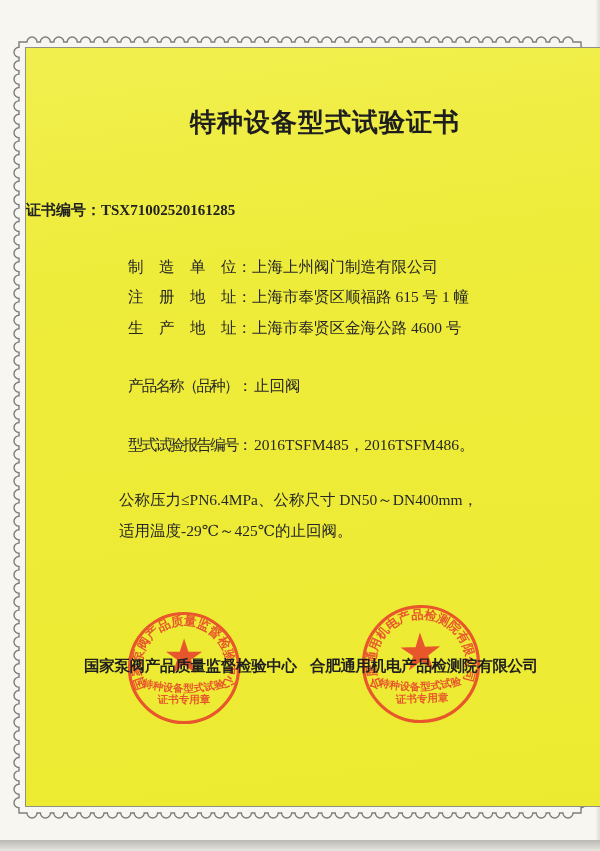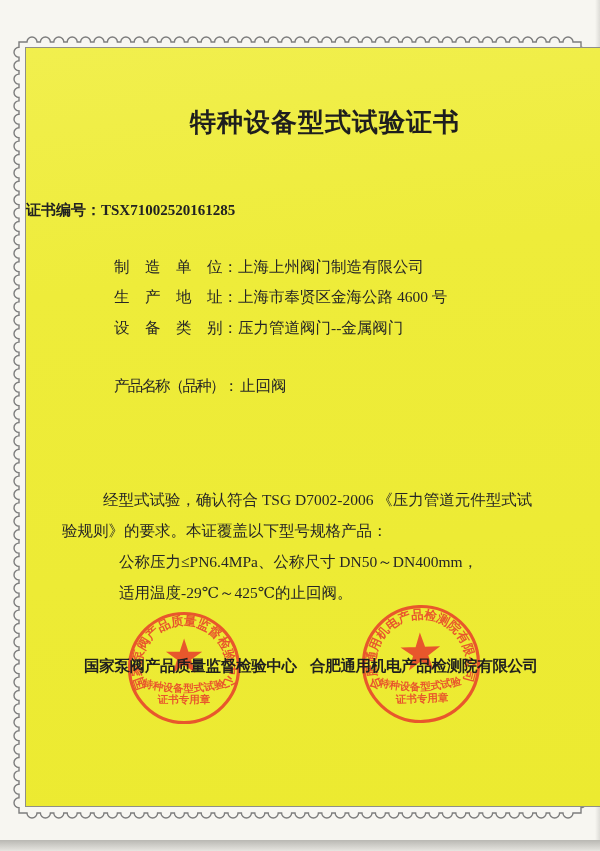--- a/index.html
+++ b/index.html
@@ -36,21 +36,21 @@
   .subtitle {
     position:absolute; top:103px; left:0; width:100%;
     text-align:center; font-size:17px; font-weight:bold;
     letter-spacing:1px; color:#242424;
   }
   .certno {
     position:absolute; top:153px; left:0; width:100%;
     text-align:left; font-size:15px; color:#222; font-weight:bold;
   }
   .fields {
-    position:absolute; left:88px; top:204px; width:430px;
+    position:absolute; left:102px; top:204px; width:430px;
     font-size:15.5px; line-height:30.4px; color:#262626;
   }
   .row { white-space:nowrap; }
   .lbl { display:inline-block; width:124px; white-space:pre; }
   .lbl.tight { letter-spacing:-1.8px; width:126px;margin-top:28px; }
   .textblock {
     position:absolute; left:36px; top:436px; width:482px;
     font-size:15.5px; line-height:31px; color:#262626; z-index:3;
   }
   .para { text-indent:41px; }
@@ -87,32 +87,34 @@
 
   <div class="certno">
     <span>证书编号：</span><span>TSX71002520161285</span>
   </div>
 
   <div class="fields">
     <div class="row">
       <span class="lbl">制　造　单　位：</span><span class="val">上海上州阀门制造有限公司</span>
     </div>
     <div class="row">
-      <span class="lbl">生　产　地　址：</span><span class="val">上海市奉贤区金海公路 4600 号</span>
+      <span class="lbl">注　册　地　址：</span><span class="val">上海市奉贤区顺福路 615 号 1 幢</span>
     </div>
     <div class="row">
-      <span class="lbl">设　备　类　别：</span><span class="val">压力管道阀门--金属阀门</span>
+      <span class="lbl">生　产　地　址：</span><span class="val">上海市奉贤区金海公路 4600 号</span>
     </div>
     <div class="row">
       <span class="lbl tight">产品名称（品种）：</span><span class="val">止回阀</span>
     </div>
+    <div class="row">
+      <span class="lbl tight">型式试验报告编号：</span><span class="val">2016TSFM485，2016TSFM486。</span>
+    </div>
   </div>
 
   <div class="textblock">
-    <div class="para">经型式试验，确认符合 TSG D7002-2006 《压力管道元件型式试验规则》的要求。本证覆盖以下型号规格产品：</div>
     <div class="speclines">
       <div>公称压力≤PN6.4MPa、公称尺寸 DN50～DN400mm，</div>
       <div>适用温度-29℃～425℃的止回阀。</div>
     </div>
   </div>
 
   <svg class="stamp stamp-left" viewBox="0 0 140 140">
     <defs>
       <path id="ringL" d="M 32.76 91.5 A 43 43 0 1 1 107.24 91.5"></path>
       <path id="arcL" d="M 27 88 A 160 160 0 0 0 113 88"></path>

